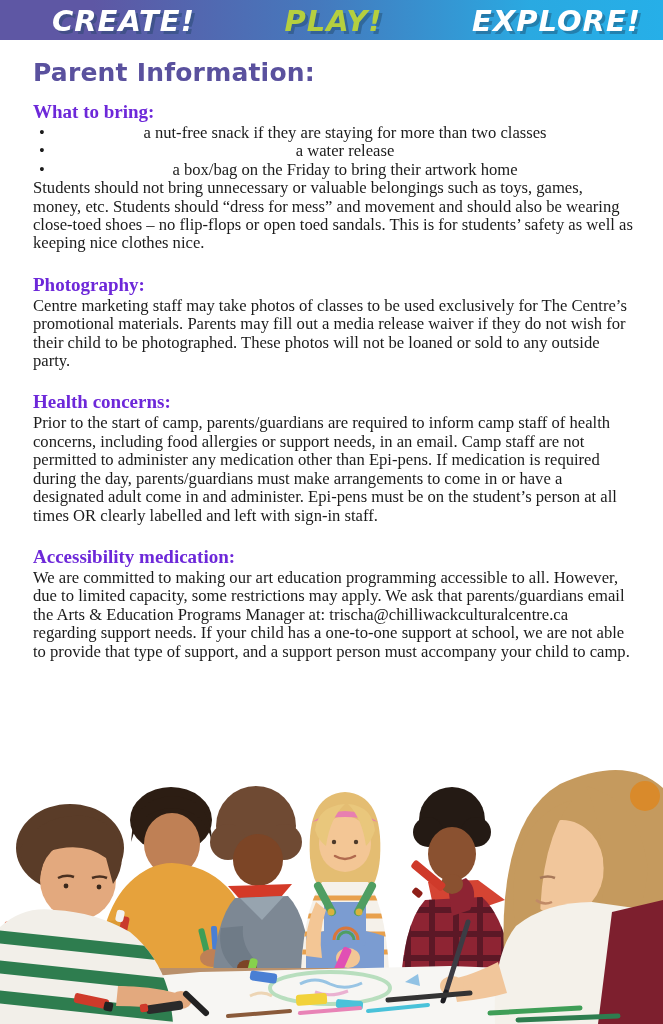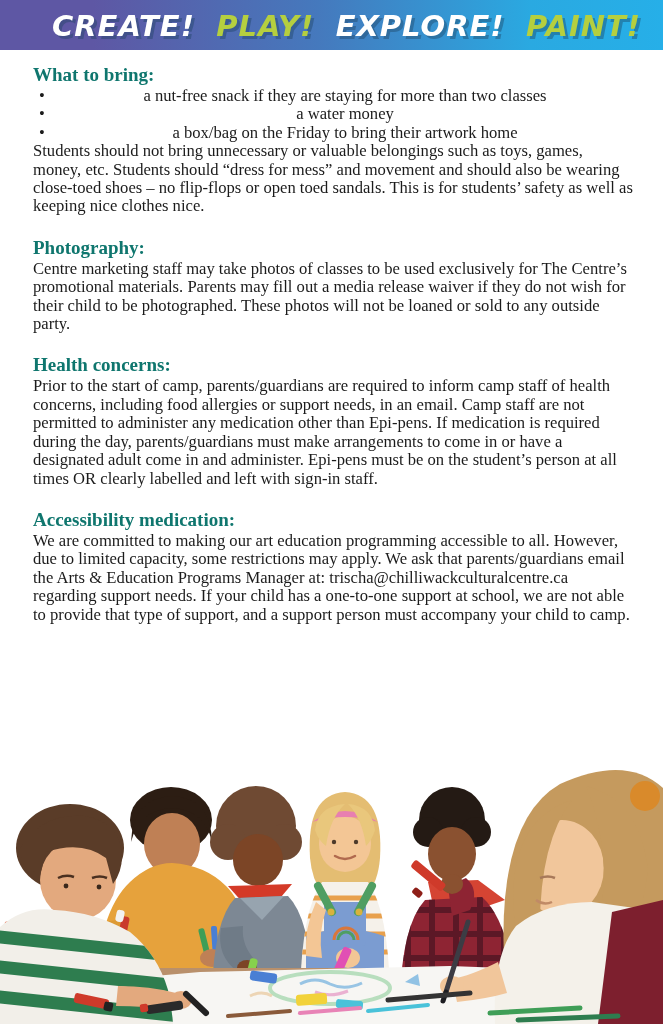--- a/index.html
+++ b/index.html
@@ -5,21 +5,21 @@
   * { box-sizing: border-box; }
   html,body { margin:0; padding:0; }
   body {
     width:663px; height:1024px; position:relative; overflow:hidden;
     background:#ffffff;
     font-family:"Liberation Serif", serif;
     color:#1b1b1b;
   }
   
   .banner {
-    height:50px; width:100%;
+    height:40px; width:100%;
     background:linear-gradient(90deg,#5e57a4 0%,#5e57a4 14%,#4579bd 48%,#2aa9e1 80%,#26afe8 100%);
     display:flex; align-items:center; justify-content:space-between;
     padding:2px 22px 0 52px;
   }
   .banner-word {
     font-family:"DejaVu Sans", sans-serif;
     font-weight:bold; font-style:italic;
     font-size:29px; letter-spacing:1px;
     text-shadow:3px 3px 0 rgba(27,64,94,0.40);
     white-space:nowrap;
@@ -28,56 +28,56 @@
   .word-lime  { color:#b5cf3f;text-align:right; }
   
   .content { padding:14px 30px 0 33px; }
   .page-title {
     font-family:"DejaVu Sans", sans-serif;
     font-weight:bold; font-size:25px; color:#5a519e;
     margin:4px 0 14px 0; letter-spacing:0.2px;
   }
   .section { margin-bottom:21px; }
   .section h2 {
-    font-size:19px; font-weight:bold; color:#0f766e;
+    font-size:19px; font-weight:bold; color:#6d28d9;
     margin:0 0 1px 0; font-family:"Liberation Serif", serif;
   }
   .section p, .section li {
     font-size:16.6px; line-height:18.4px; margin:0;
   }
   ul.bullets { list-style:none; margin:0; padding:0; }
   ul.bullets li { display:flex; }
   ul.bullets .bullet-char { width:24px; padding-left:6px; flex:none; }
   ul.bullets .bullet-text { flex:1;text-align:center; }
   
   .photo-wrap { position:absolute; left:0; top:760px; width:663px; height:264px; }
   .photo-wrap svg { display:block; }
 </style>
 </head>
 <body>
 
 <header class="banner">
   <span class="banner-word word-white">CREATE!</span>
   <span class="banner-word word-lime">PLAY!</span>
   <span class="banner-word word-white">EXPLORE!</span>
-  <span class="banner-word word-lime">PAINT!</span>
 </header>
 
 <main class="content">
+  <h1 class="page-title">Parent Information:</h1>
 
   <section class="section">
     <h2>What to bring:</h2>
     <ul class="bullets">
       <li>
         <span class="bullet-char">•</span>
         <span class="bullet-text">a nut-free snack if they are staying for more than two classes</span>
       </li>
       <li>
         <span class="bullet-char">•</span>
-        <span class="bullet-text">a water money</span>
+        <span class="bullet-text">a water release</span>
       </li>
       <li>
         <span class="bullet-char">•</span>
         <span class="bullet-text">a box/bag on the Friday to bring their artwork home</span>
       </li>
     </ul>
     <p>Students should not bring unnecessary or valuable belongings such as toys, games, money, etc. Students should “dress for mess” and movement and should also be wearing close-toed shoes – no flip-flops or open toed sandals. This is for students’ safety as well as keeping nice clothes nice.</p>
   </section>
 
   <section class="section">

